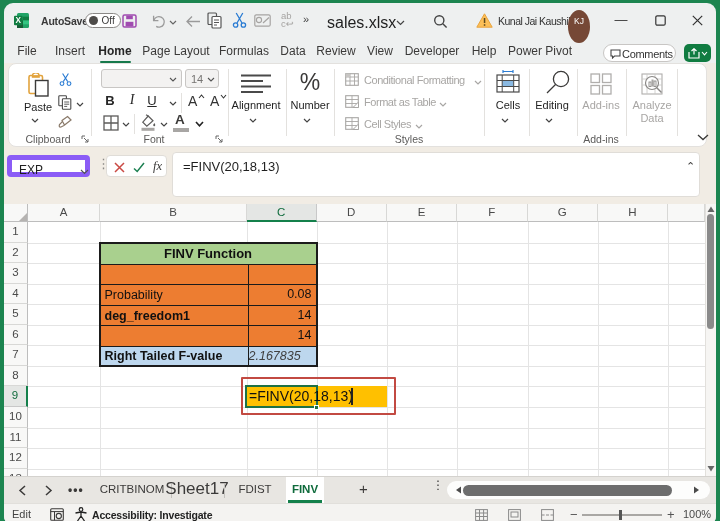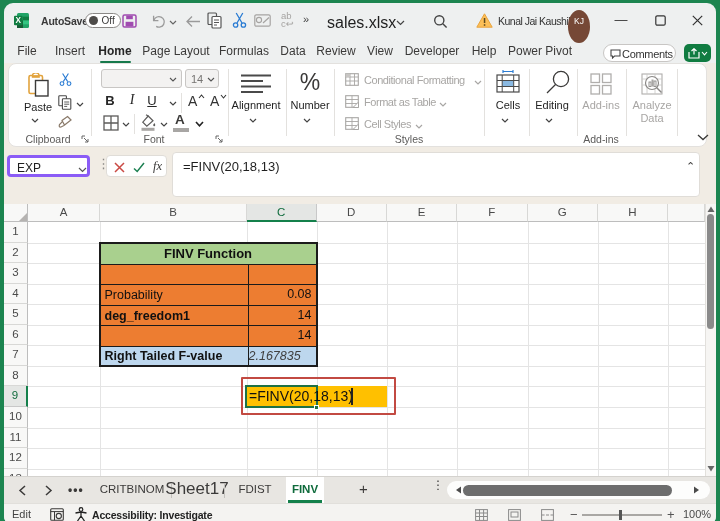--- a/index.html
+++ b/index.html
@@ -308,21 +308,21 @@
   </svg>
   <div class="a cx" style="left:643px;top:35px;font-size:11px;color:#a8a6a4;">Analyze</div>
   <div class="a cx" style="left:643px;top:48px;font-size:11px;color:#a8a6a4;">Data</div>
   <div class="a" style="left:668px;top:5px;width:1px;height:67px;background:#e3e1de;"></div>
   <svg class="a" style="left:688px;top:70px;" width="12" height="7" viewBox="0 0 12 7">
         <path d="M1 1 L6 5.6 L11 1" fill="none" stroke="#3b3a39" stroke-width="1.3"></path>
       </svg>
 </div>
 
 <div id="fstrip" class="a" style="left:0;top:144px;width:712px;height:57px;background:#f1ece4;">
-  <div class="a" style="left:3px;top:8px;width:83px;height:22px;background:#fff;border:3px solid #8b5cf6;border-radius:4px;">
+  <div class="a" style="left:3px;top:8px;width:83px;height:22px;background:#fff;border:5px solid #8b5cf6;border-radius:4px;">
     <div class="a" style="left:7px;top:3px;font-size:12px;color:#1f1f1f;">EXP</div>
     <svg class="a" style="left:68px;top:9px;" width="9" height="6" viewBox="0 0 9 6">
           <path d="M1 1 L4.5 4.5 L8 1" fill="none" stroke="#555" stroke-width="1.2"></path>
         </svg>
   </div>
   <div class="a" style="left:93px;top:12px;font-size:13px;color:#8a8886;line-height:9px;">⋮</div>
   <div class="a" style="left:102px;top:8px;width:61px;height:22px;background:#fff;border:1px solid #e0ddd8;border-radius:4px;">
     <svg class="a" style="left:7px;top:5.5px;" width="11" height="11" viewBox="0 0 11 11">
           <path d="M1 1 L10 10 M10 1 L1 10" stroke="#ca4a44" stroke-width="1.5"></path>
         </svg>

